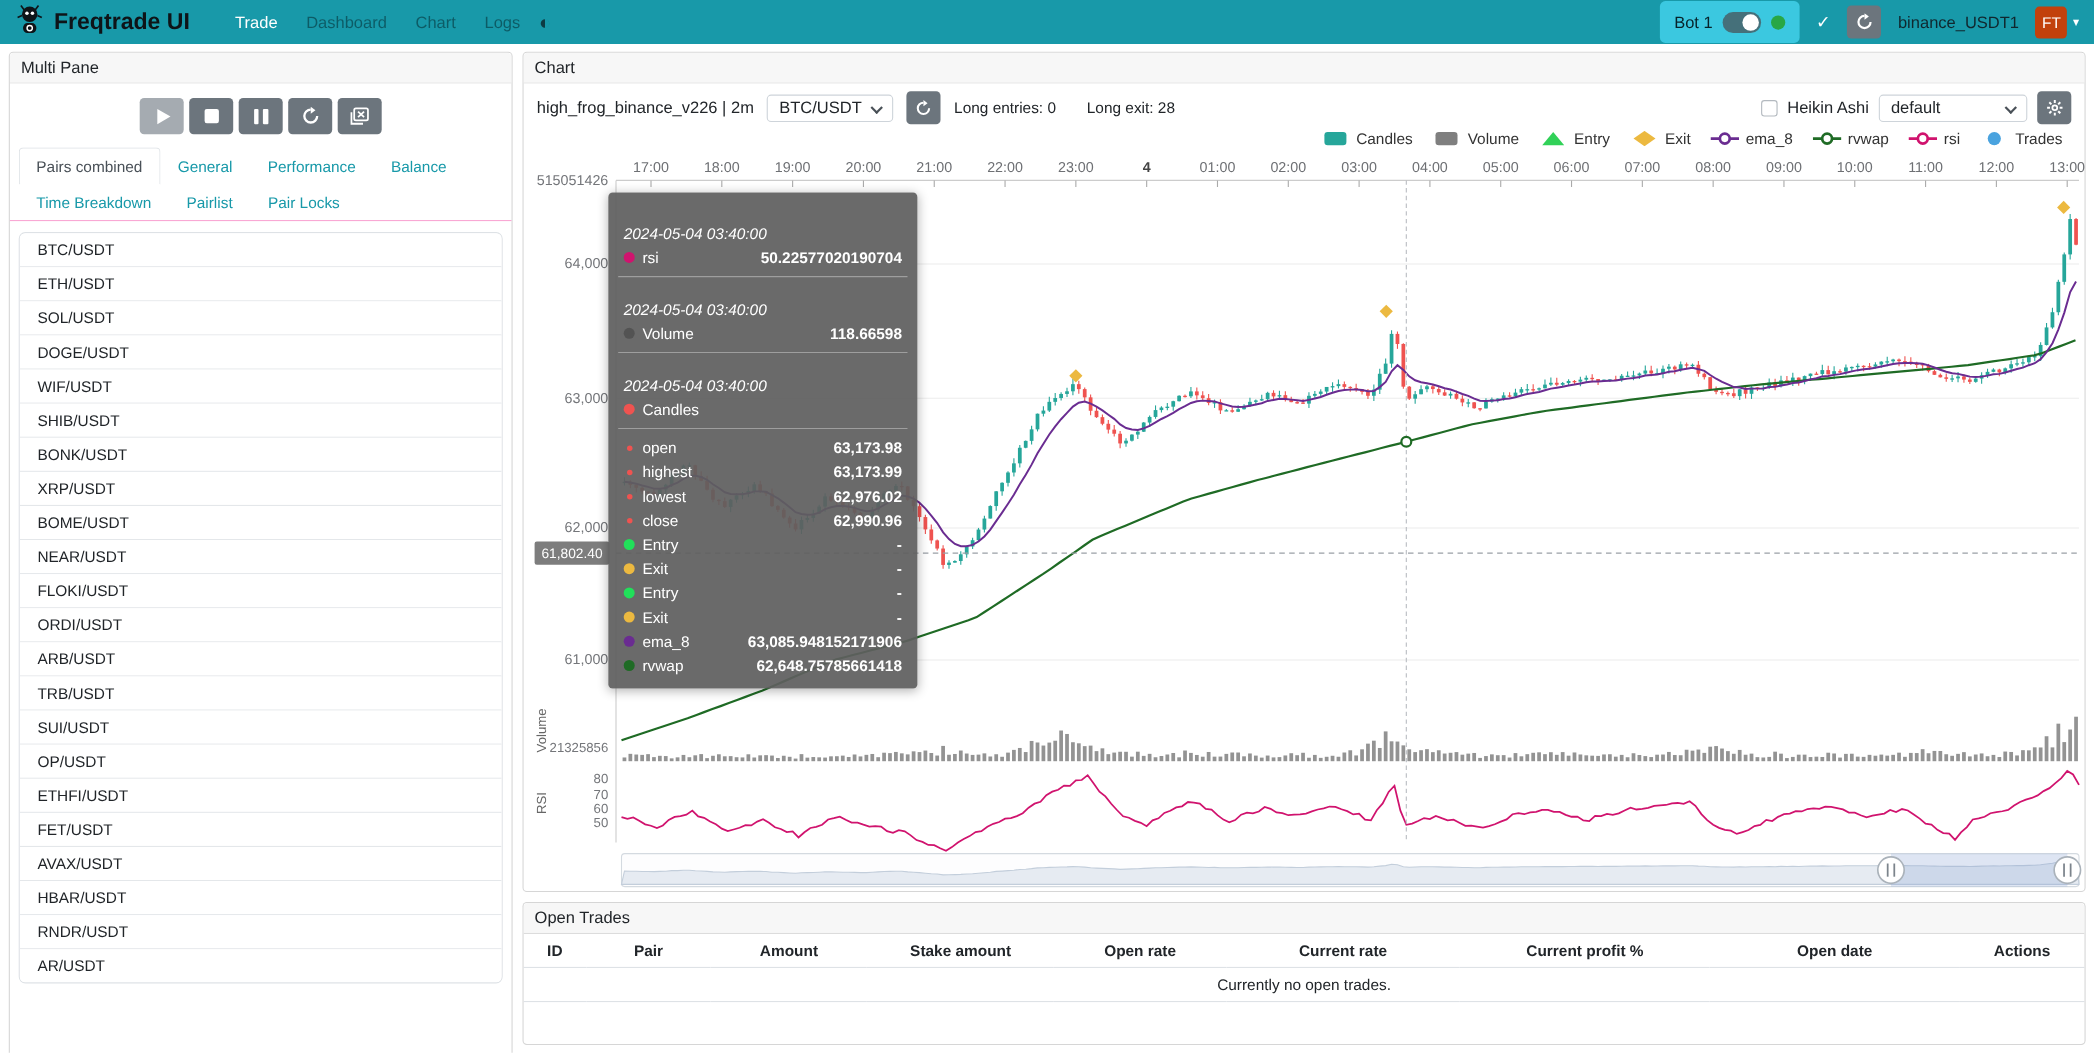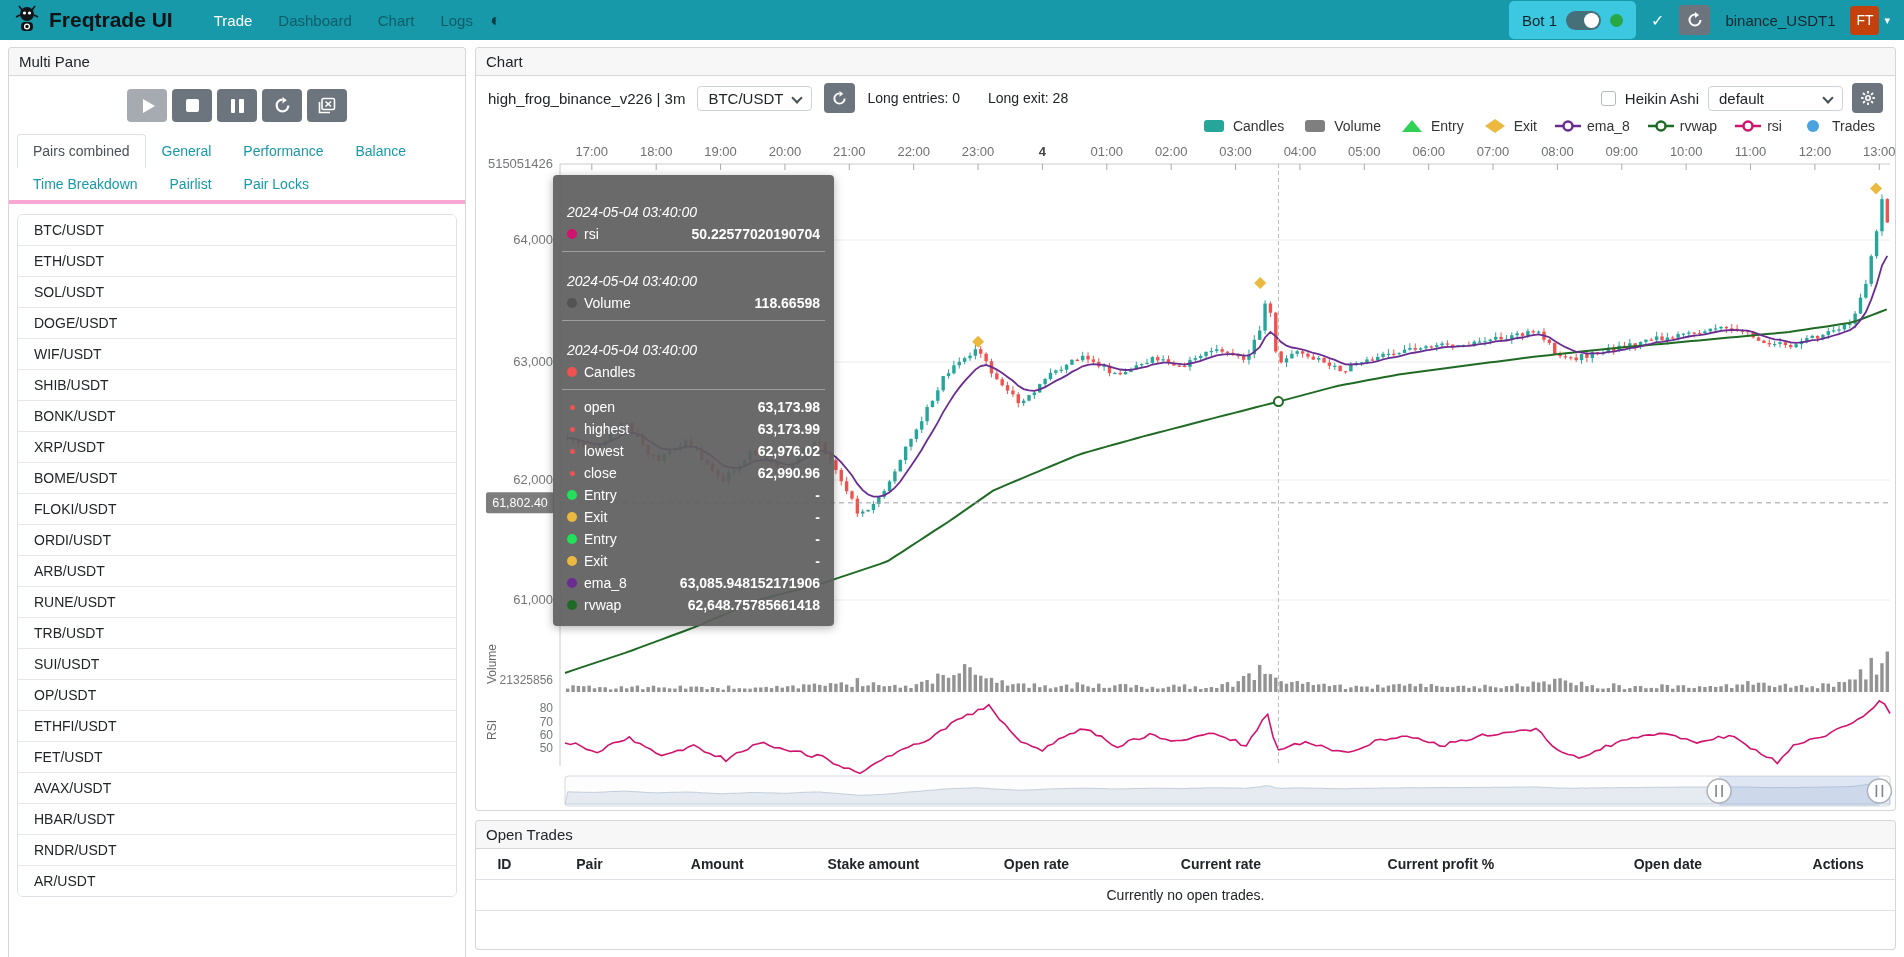--- a/index.html
+++ b/index.html
@@ -37,21 +37,21 @@
   
   .sidebar { width:458px; height:960px; }
   .controls { display:flex; justify-content:center; gap:5px; padding:13px 0 9px; }
   .ctl-btn { width:40px; height:33px; background:#6c757d; border:none; border-radius:4px;
     display:flex; align-items:center; justify-content:center; cursor:pointer; }
   .ctl-btn.disabled { background:#a5abb1; }
   .play-tri { width:0; height:0; border-left:12px solid #fff; border-top:7px solid transparent; border-bottom:7px solid transparent; margin-left:3px; }
   .stop-sq { width:13px; height:13px; background:#fff; border-radius:2px; }
   .pause-bars { display:flex; gap:4px; }
   .pause-bars i { width:4.5px; height:14px; background:#fff; border-radius:1px; }
-  .tabs { display:flex; flex-wrap:wrap; padding:0 8px; border-bottom:4px solid #f9a8d4; margin-top:3px; }
+  .tabs { display:flex; flex-wrap:wrap; padding:0 8px; border-bottom:1px solid #f9a8d4; margin-top:3px; }
   .tab { padding:8px 15px; font-size:14px; color:#1899a9; border:1px solid transparent;
     border-radius:4px 4px 0 0; cursor:pointer; margin-bottom:-1px; }
   .tab.active { color:#495057; background:#fff; border-color:#dee2e6 #dee2e6 #fff; }
   .pair-list { margin:10px 8px; border:1px solid #dee2e6; border-radius:6px; overflow:hidden; list-style:none; }
   .pair { padding:7px 16px; font-size:14px; color:#212529; border-bottom:1px solid #e4e7ea; cursor:pointer; background:#fff; }
   .pair:last-child { border-bottom:none; }
 
   
   .main-col { flex:1; display:flex; flex-direction:column; gap:9px; }
   .chart-toolbar { display:flex; align-items:center; padding:7px 12px 2px; gap:12px; font-size:15px; }
@@ -181,42 +181,42 @@
     <ul class="pair-list" id="pair-list">
         <li class="pair">BTC/USDT</li>
         <li class="pair">ETH/USDT</li>
         <li class="pair">SOL/USDT</li>
         <li class="pair">DOGE/USDT</li>
         <li class="pair">WIF/USDT</li>
         <li class="pair">SHIB/USDT</li>
         <li class="pair">BONK/USDT</li>
         <li class="pair">XRP/USDT</li>
         <li class="pair">BOME/USDT</li>
+        <li class="pair">NEAR/USDT</li>
         <li class="pair">FLOKI/USDT</li>
         <li class="pair">ORDI/USDT</li>
         <li class="pair">ARB/USDT</li>
-        <li class="pair">RUNE/USDT</li>
         <li class="pair">TRB/USDT</li>
         <li class="pair">SUI/USDT</li>
         <li class="pair">OP/USDT</li>
         <li class="pair">ETHFI/USDT</li>
         <li class="pair">FET/USDT</li>
         <li class="pair">AVAX/USDT</li>
         <li class="pair">HBAR/USDT</li>
         <li class="pair">RNDR/USDT</li>
         <li class="pair">AR/USDT</li>
       </ul>
   </aside>
 
   <main class="main-col">
 
     <section class="card">
       <div class="card-header">Chart</div>
       <div class="chart-toolbar">
-        <span class="strategy-label">high_frog_binance_v226 | 3m</span>
+        <span class="strategy-label">high_frog_binance_v226 | 2m</span>
         <div class="select">
           <span>BTC/USDT</span>
           <span class="chev"></span>
         </div>
         <button class="icon-btn">
           <svg width="15" height="15" viewBox="0 0 16 16">
             <path d="M13.5 8 A5.5 5.5 0 1 1 8 2.5" fill="none" stroke="#fff" stroke-width="2"></path>
             <polygon points="8,0 8,6 12,3" fill="#fff"></polygon>
           </svg>
         </button>

